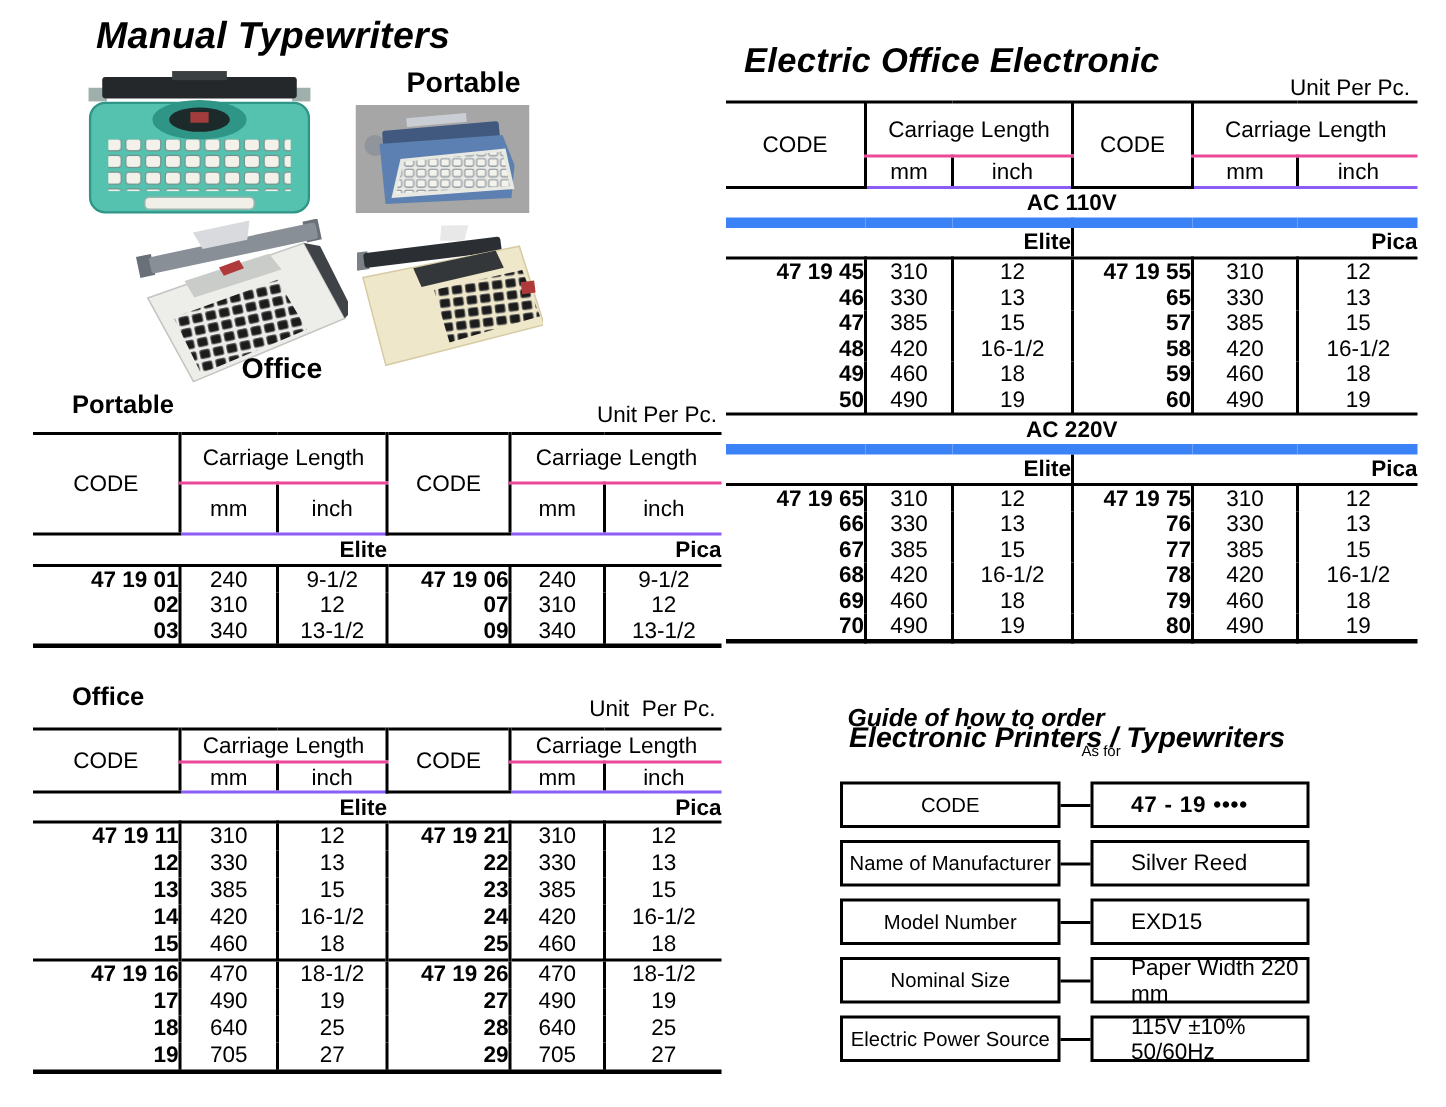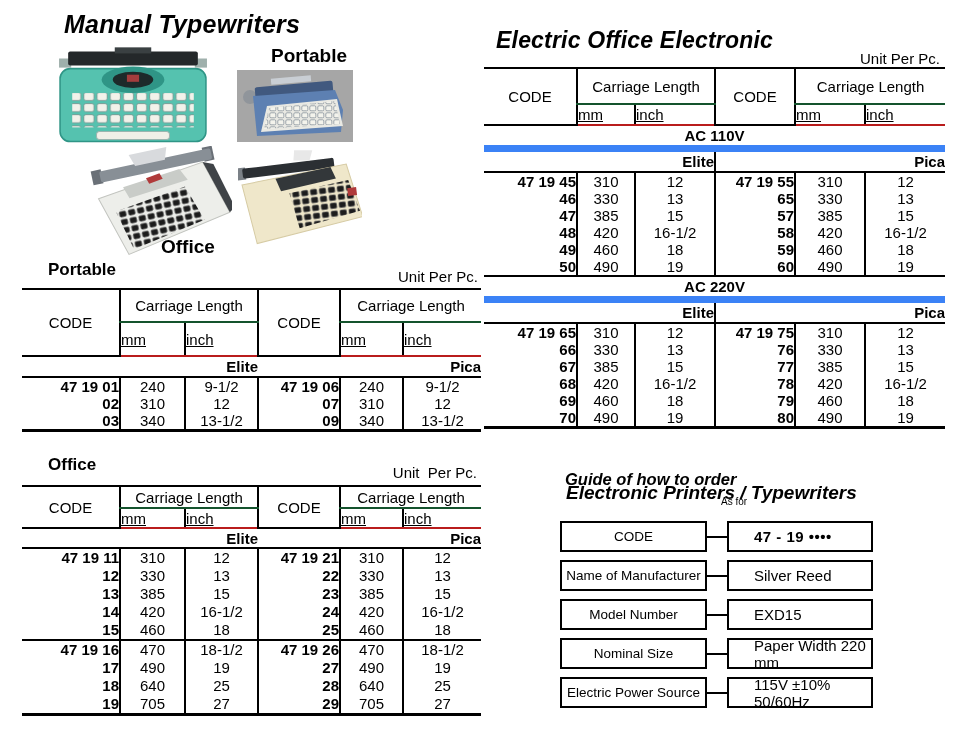--- a/index.html
+++ b/index.html
@@ -19,22 +19,22 @@
   .photo-label{font-weight:bold;font-size:19px;}
 
   
   table.cat{
     border-collapse:collapse;table-layout:fixed;
     border-top:2px solid #000;border-bottom:3px solid #000;
   }
   table.cat td{padding:0;font-size:15px;overflow:hidden;white-space:nowrap;}
   td.vb{border-left:2px solid #000;}
   td.codeh{text-align:center;border-bottom:2px solid #000;}
-  td.clh{text-align:center;border-bottom:2px solid #14532d;border-radius:17px;}
-  tr.hr2 td{text-align:left;border-bottom:2px solid #b91c1c;text-decoration:underline;}
+  td.clh{text-align:center;border-bottom:2px solid #ec4899;border-radius:17px;}
+  tr.hr2 td{text-align:center;border-bottom:2px solid #8b5cf6;}
   tr.volt td{border-top:2px solid #000;border-bottom:7px solid #3b82f6;
              font-weight:bold;text-align:center;height:19px;}
   tr.sect td{border-bottom:2px solid #000;font-weight:bold;height:19px;text-align:right;}
   tr.data td{height:17px;line-height:17px;}
   tr.gsep td{border-top:2px solid #000;}
   td.code{font-weight:bold;text-align:right;padding-right:14px;}
   td.num{text-align:center;}
 
   #portable-table tr.hr1 td{height:31px;}
   #portable-table tr.hr2 td{height:32px;}

